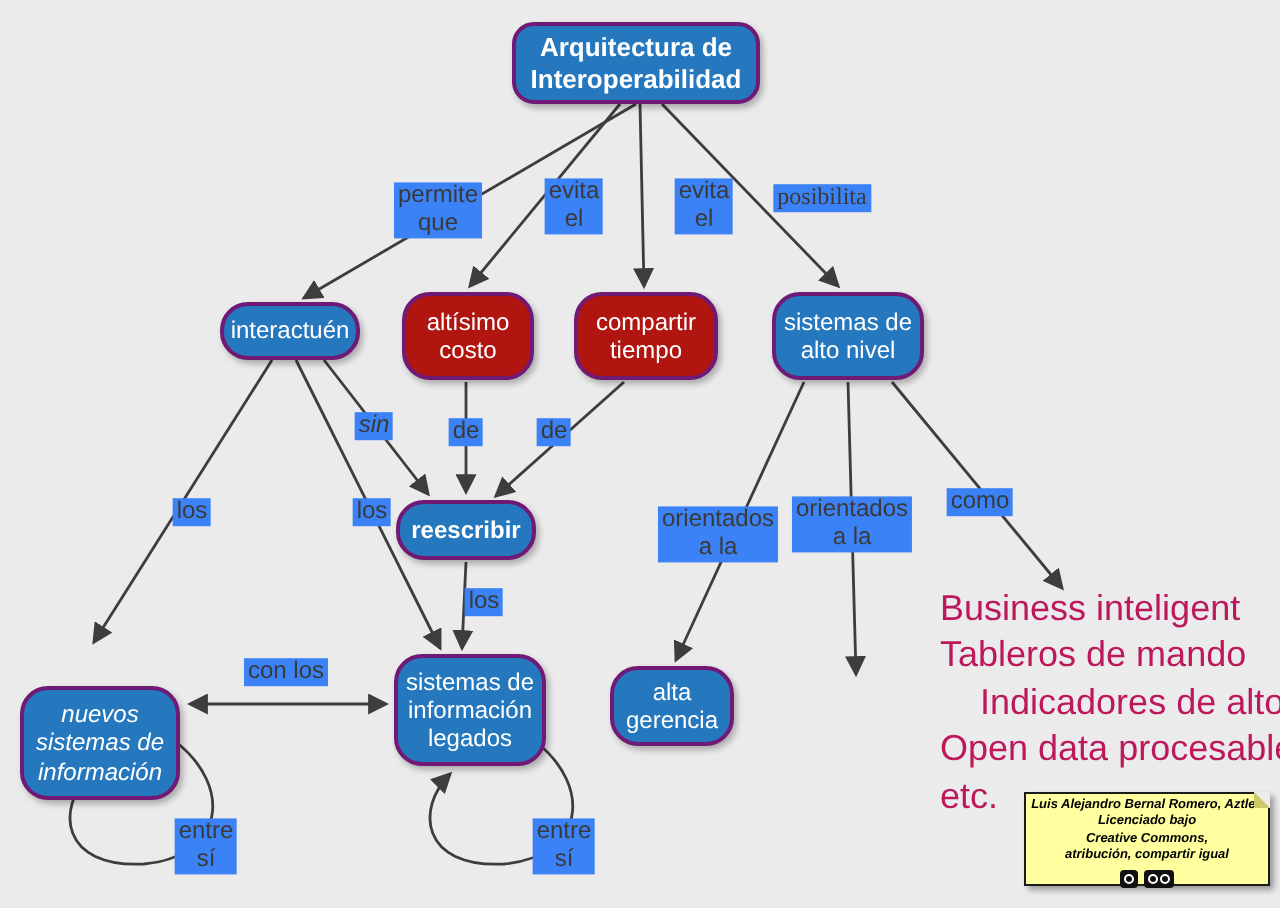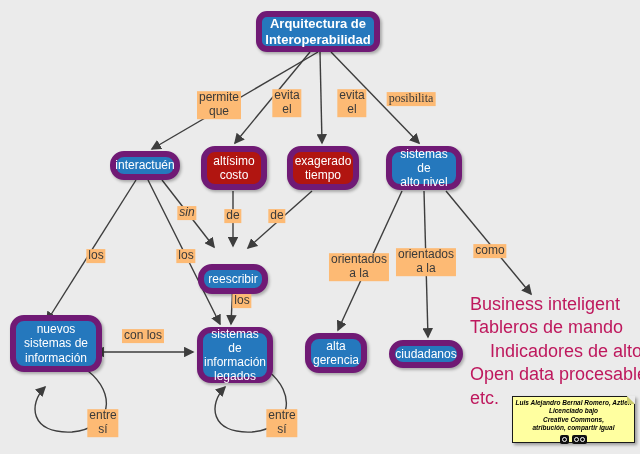--- a/index.html
+++ b/index.html
@@ -2,29 +2,29 @@
 <html><head>
 <meta charset="utf-8">
 <style>
   html,body{margin:0;padding:0;}
   body{font-family:"Liberation Sans",sans-serif;}
   .stage{position:relative;width:640px;height:454px;background:#ebebeb;overflow:hidden;}
   svg.edges{position:absolute;left:0;top:0;pointer-events:none;}
   .node{
     position:absolute;display:flex;align-items:center;justify-content:center;
     text-align:center;color:#fff;font-size:12px;line-height:1.18;
-    border:6px solid #701a75;border-radius:14px;white-space:pre-line;
+    border:2px solid #701a75;border-radius:14px;white-space:pre-line;
     box-shadow:1.5px 2px 3px rgba(0,0,0,.28);box-sizing:border-box;
   }
   .blue{background:#2578bd;}
   .red{background:#b11510;}
   .root{font-weight:bold;font-size:13px;border-radius:11px;}
   .elabel{
     position:absolute;transform:translate(-50%,-50%);
-    background:#fdba74;color:#3a3a3a;font-size:12px;line-height:1.15;
+    background:#3b82f6;color:#3a3a3a;font-size:12px;line-height:1.15;
     text-align:center;white-space:pre-line;padding:0 2px;
   }
   .annotation{
     position:absolute;left:470px;top:293px;color:#be185d;font-size:18px;
     line-height:1.3;white-space:pre;
   }
   .note{
     position:absolute;left:512px;top:396px;width:123px;height:47px;
     background:#ffffa0;border:1px solid #1a1a1a;box-shadow:2px 2px 3px rgba(0,0,0,.35);
     box-sizing:border-box;padding-top:2px;
@@ -73,40 +73,39 @@
   </svg>
 
   <div class="node blue root" style="left:256px;top:11px;width:124px;height:41px;">Arquitectura de
 Interoperabilidad</div>
 
   <div class="node blue" style="left:110px;top:151px;width:70px;height:29px;">interactuén</div>
 
   <div class="node red" style="left:201px;top:146px;width:66px;height:44px;">altísimo
 costo</div>
 
-  <div class="node red" style="left:287px;top:146px;width:72px;height:44px;">exagerado
+  <div class="node red" style="left:287px;top:146px;width:72px;height:44px;">compartir
 tiempo</div>
 
   <div class="node blue" style="left:386px;top:146px;width:76px;height:44px;">sistemas de
 alto nivel</div>
 
-  <div class="node blue" style="left:198px;top:264px;width:70px;height:30px;">reescribir</div>
+  <div class="node blue" style="left:198px;top:250px;width:70px;height:30px;font-weight:bold;">reescribir</div>
 
-  <div class="node blue" style="left:10px;top:315px;width:92px;height:57px;">nuevos
+  <div class="node blue" style="left:10px;top:343px;width:80px;height:57px;font-style:italic;">nuevos
 sistemas de
 información</div>
 
   <div class="node blue" style="left:197px;top:327px;width:76px;height:56px;">sistemas de
 información
 legados</div>
 
   <div class="node blue" style="left:305px;top:333px;width:62px;height:40px;">alta
 gerencia</div>
 
-  <div class="node blue" style="left:389px;top:340px;width:74px;height:28px;">ciudadanos</div>
 
   <div class="elabel" style="left:219px;top:105px;">permite
 que</div>
   <div class="elabel" style="left:287px;top:103px;">evita
 el</div>
   <div class="elabel" style="left:352px;top:103px;">evita
 el</div>
   <div class="elabel" style="left:411px;top:99px;font-family:Liberation Serif, serif;">posibilita</div>
   <div class="elabel" style="left:187px;top:213px;font-style:italic;">sin</div>
   <div class="elabel" style="left:233px;top:216px;">de</div>

